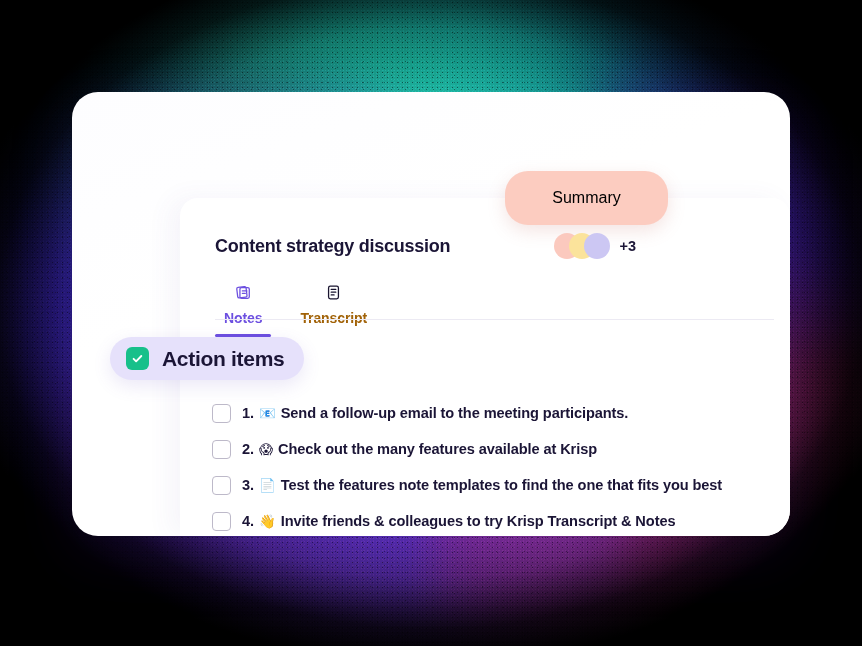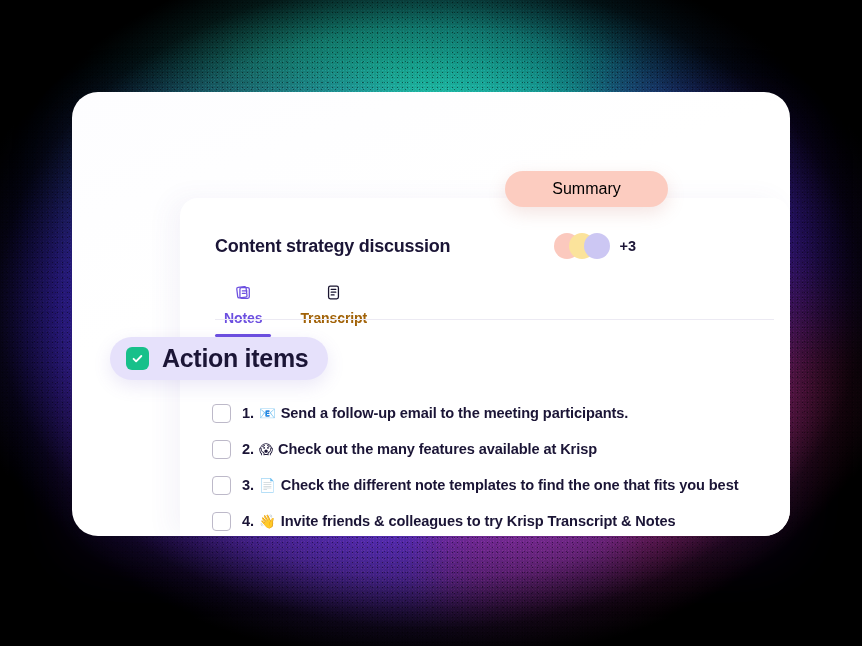--- a/index.html
+++ b/index.html
@@ -205,21 +205,21 @@
     font-weight: 700;
     color: #1b1536;
   }
 
   
   #summary-badge {
     position: absolute;
     left: 325px;           
     top: -27px;            
     width: 163px;
-    height: 36px;
+    height: 54px;
     background: #fcccc0;
     border-radius: 23px;
     display: flex;
     align-items: center;
     justify-content: center;
     box-shadow: 0 6px 18px rgba(200,120,110,0.20);
   }
 
   
   .tabs {
@@ -283,21 +283,21 @@
     width: 23px;
     height: 23px;
     border-radius: 6px;
     background: #18c08a;
     display: flex;
     align-items: center;
     justify-content: center;
     flex: none;
   }
   #action-items-label {
-    font-size: 25px;
+    font-size: 21px;
     font-weight: 700;
     color: #1b1536;
     letter-spacing: -0.3px;
   }
 
   
   #action-item-list {
     position: absolute;
     left: 140px;           
     top: 304px;            
@@ -425,21 +425,21 @@
           <span class="item-emoji">😱</span>
           <span class="item-body">Check out the many features available at Krisp</span>
         </div>
       </div>
 
       <div class="action-item">
         <div class="item-checkbox"></div>
         <div class="item-text">
           <span class="item-index">3.</span>
           <span class="item-emoji">📄</span>
-          <span class="item-body">Check the different note templates to find the one that fits you best</span>
+          <span class="item-body">Test the features note templates to find the one that fits you best</span>
         </div>
       </div>
 
       <div class="action-item">
         <div class="item-checkbox"></div>
         <div class="item-text">
           <span class="item-index">4.</span>
           <span class="item-emoji">👋</span>
           <span class="item-body">Invite friends &amp; colleagues to try Krisp Transcript &amp; Notes</span>
         </div>

